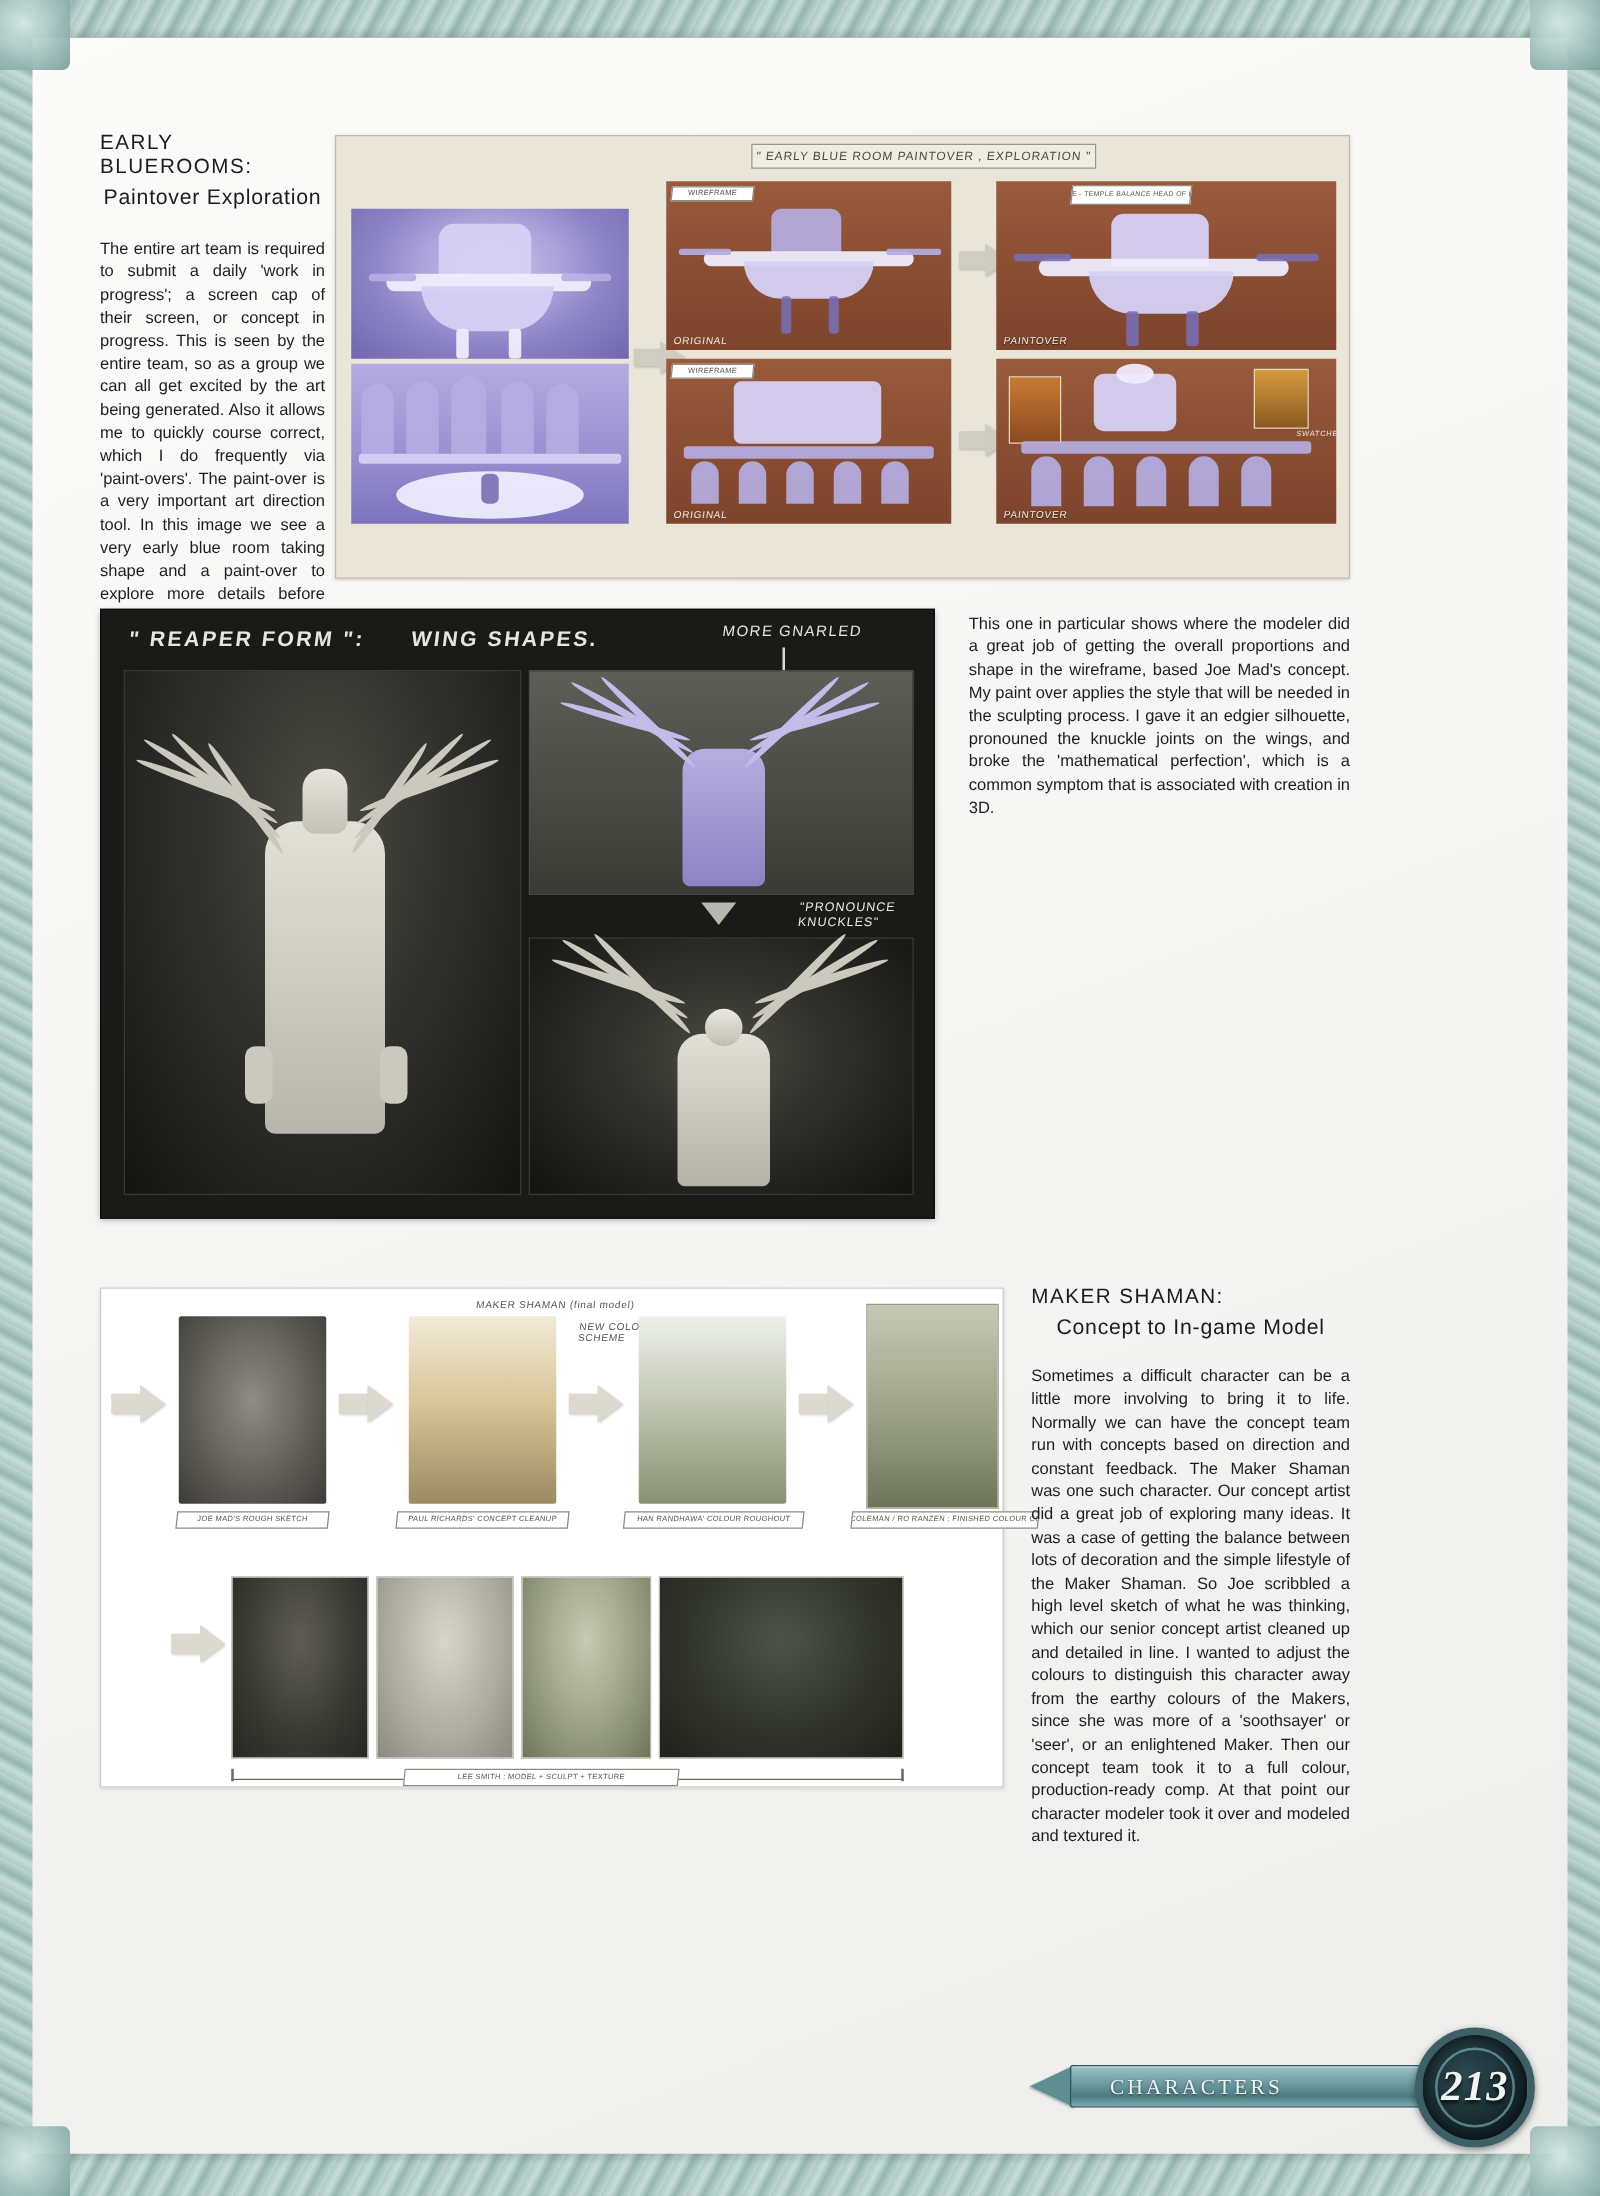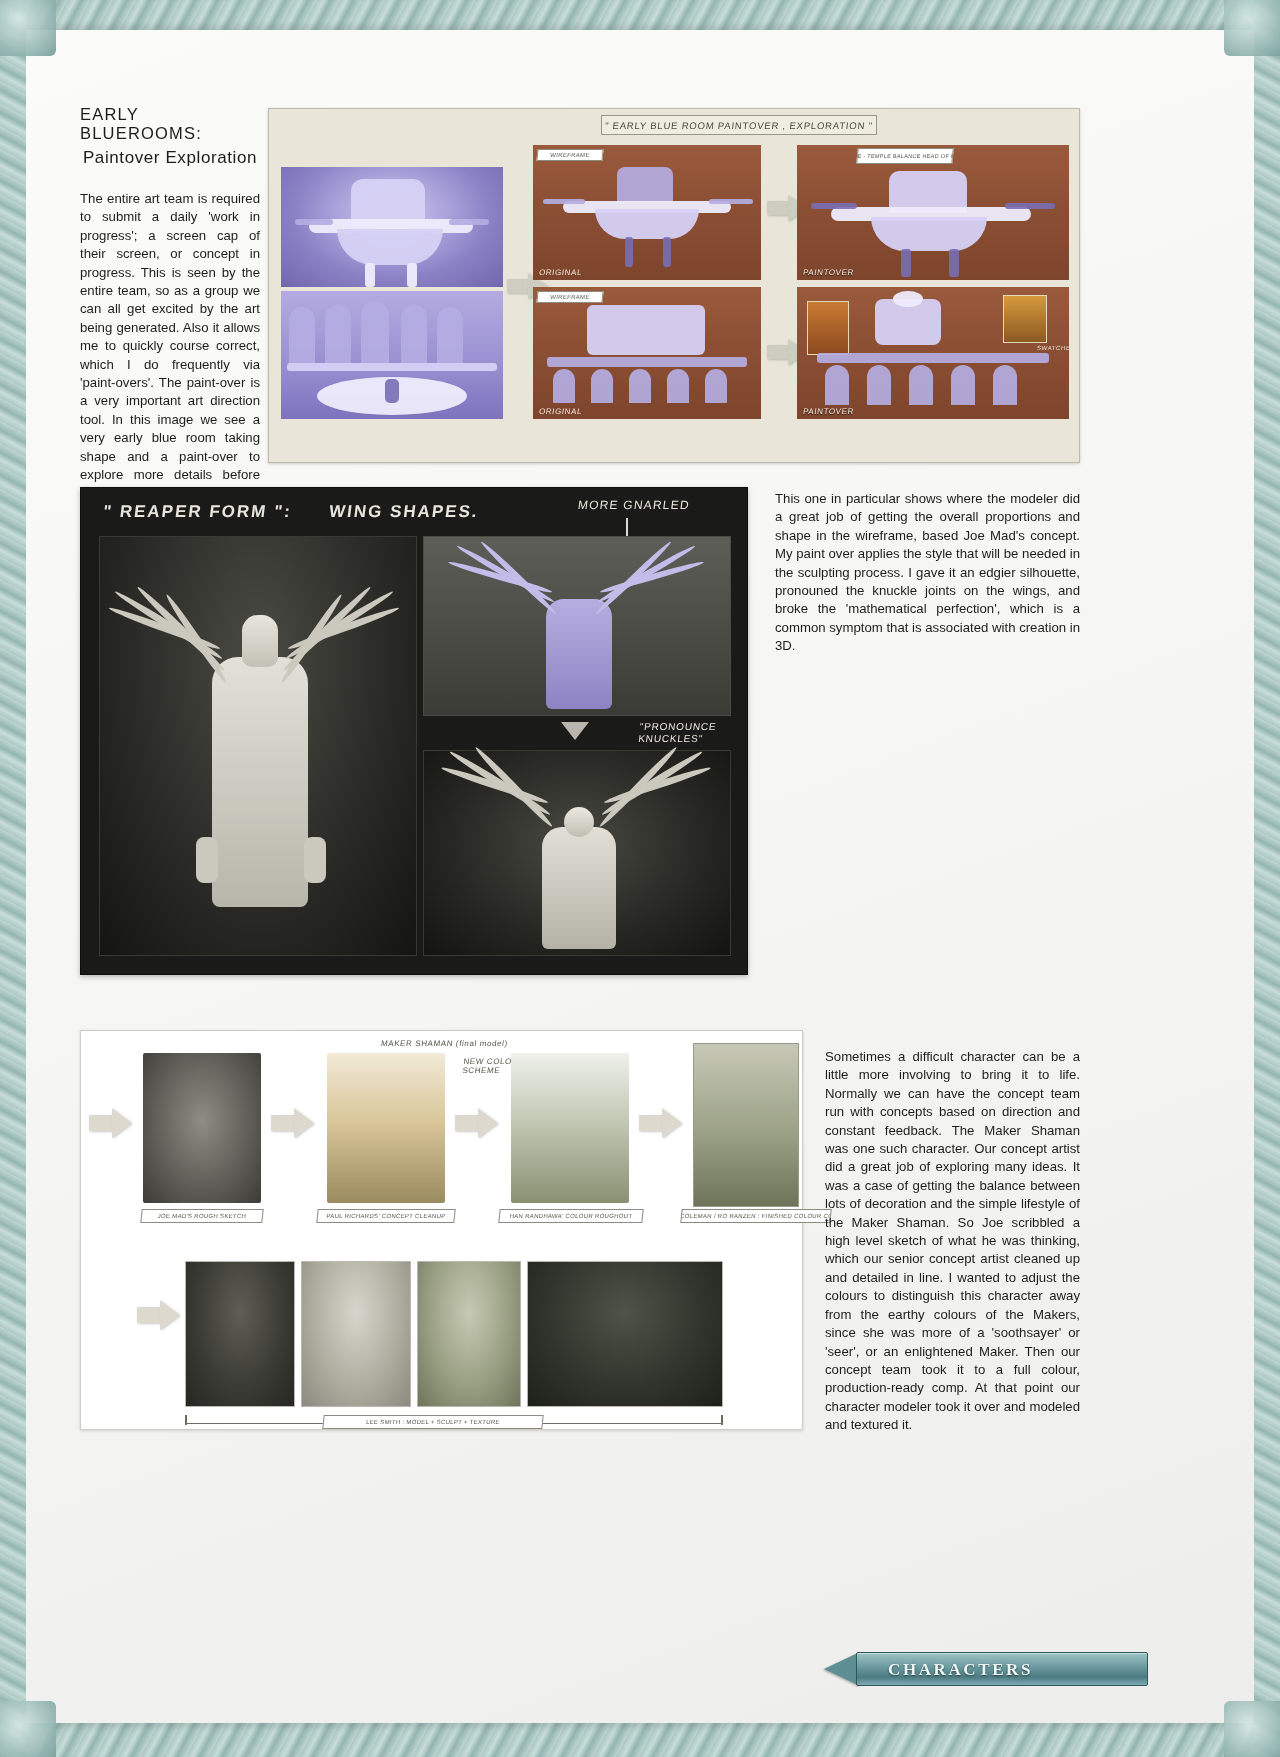--- a/index.html
+++ b/index.html
@@ -259,21 +259,21 @@
     position:absolute; left:6px; top:4px;
     width:0; height:0;
     border-top:17px solid transparent;
     border-bottom:17px solid transparent;
     border-right:36px solid #5d8e94;
     filter:drop-shadow(-1px 1px 1px rgba(0,0,0,.3));
   }
   .banner-text {
     position:absolute; left:70px; top:12px; width:240px;
     font-family:"Liberation Serif", serif;
-    font-size:17px; letter-spacing:2.6px; font-weight:700;
+    font-size:17px; letter-spacing:2.6px; font-weight:400;
     color:#eef6f3;
     text-shadow:0 1px 2px rgba(0,0,0,.55);
   }
   #page-medallion {
     position:absolute; left:1132px; top:1622px; width:96px; height:96px;
     border-radius:50%;
     background:
       radial-gradient(circle at 42% 38%, #2d4a52 0%, #1b3036 45%, #0f1f24 75%, #24424a 100%);
     border:6px solid #3c6066;
     box-shadow:0 2px 6px rgba(0,0,0,.45), inset 0 0 12px rgba(0,0,0,.6);
@@ -525,23 +525,31 @@
             background:radial-gradient(ellipse at 50% 35%, #4f5248 0%, #32352d 55%, #1e201a 100%);"></div>
 
       <div style="position:absolute; left:104px; top:166px; width:2px; height:10px; background:#6b6b60;"></div>
       <div style="position:absolute; left:640px; top:166px; width:2px; height:10px; background:#6b6b60;"></div>
       <div style="position:absolute; left:104px; top:174px; width:538px; height:1px; background:#6b6b60;"></div>
       <div class="cap-box" style="left:242px; top:166px; width:220px; height:14px; background:#fff;">LEE SMITH : MODEL + SCULPT + TEXTURE</div>
     </div>
   </div>
 
   <div id="col-shaman-text">
+    <div class="sec-title">
+      <span class="l1">MAKER SHAMAN:</span>
+      <span class="l2">Concept to In-game Model</span>
+    </div>
     <div class="body-text">Sometimes a difficult character can be a little more involving to bring it to life. Normally we can have the concept team run with concepts based on direction and constant feedback. The Maker Shaman was one such character. Our concept artist did a great job of exploring many ideas. It was a case of getting the balance between lots of decoration and the simple lifestyle of the Maker Shaman. So Joe scribbled a high level sketch of what he was thinking, which our senior concept artist cleaned up and detailed in line. I wanted to adjust the colours to distinguish this character away from the earthy colours of the Makers, since she was more of a 'soothsayer' or 'seer', or an enlightened Maker. Then our concept team took it to a full colour, production-ready comp. At that point our character modeler took it over and modeled and textured it.</div>
   </div>
 
   <div id="footer-banner">
     <div class="banner-tip"></div>
     <div class="banner-body"></div>
     <div class="banner-text">CHARACTERS</div>
   </div>
 
+  <div id="page-medallion">
+    <div class="medallion-ring"></div>
+    <span class="num">213</span>
+  </div>
 
 </div>
 
 </body></html>

